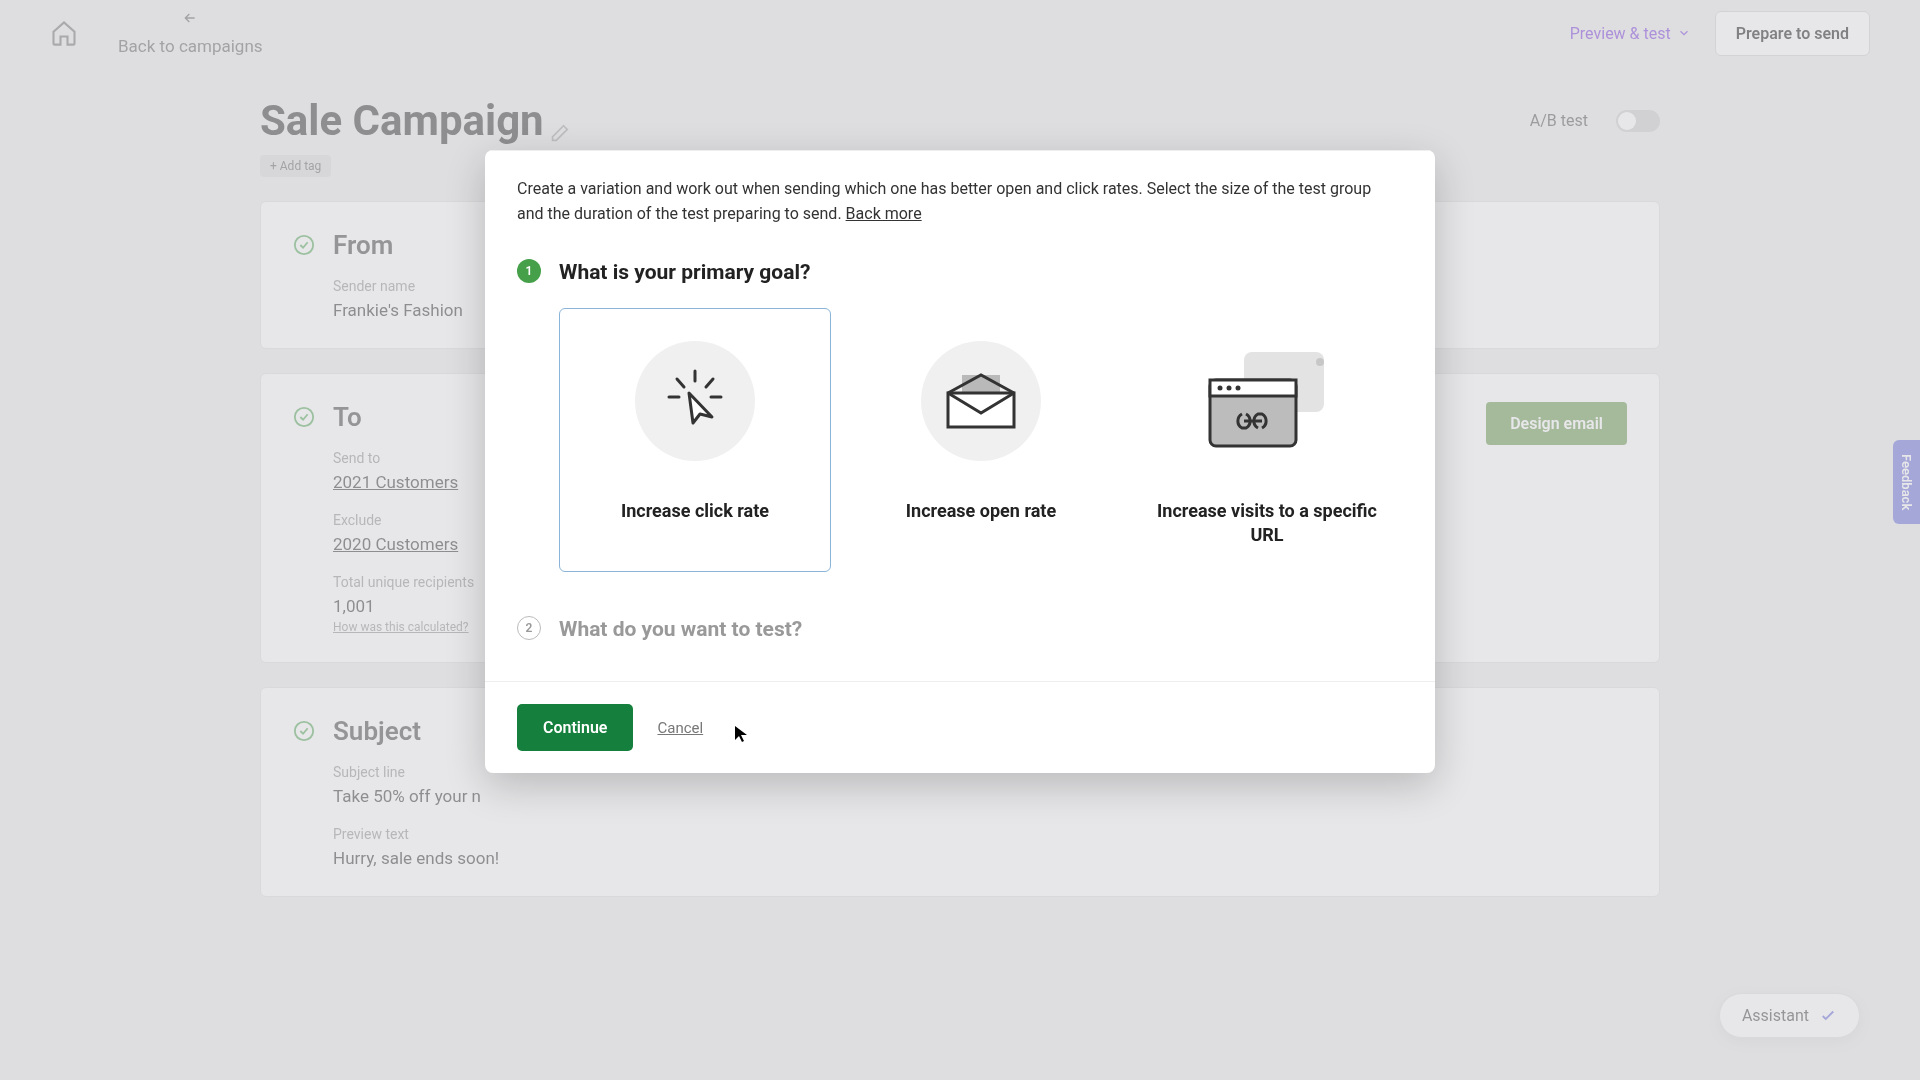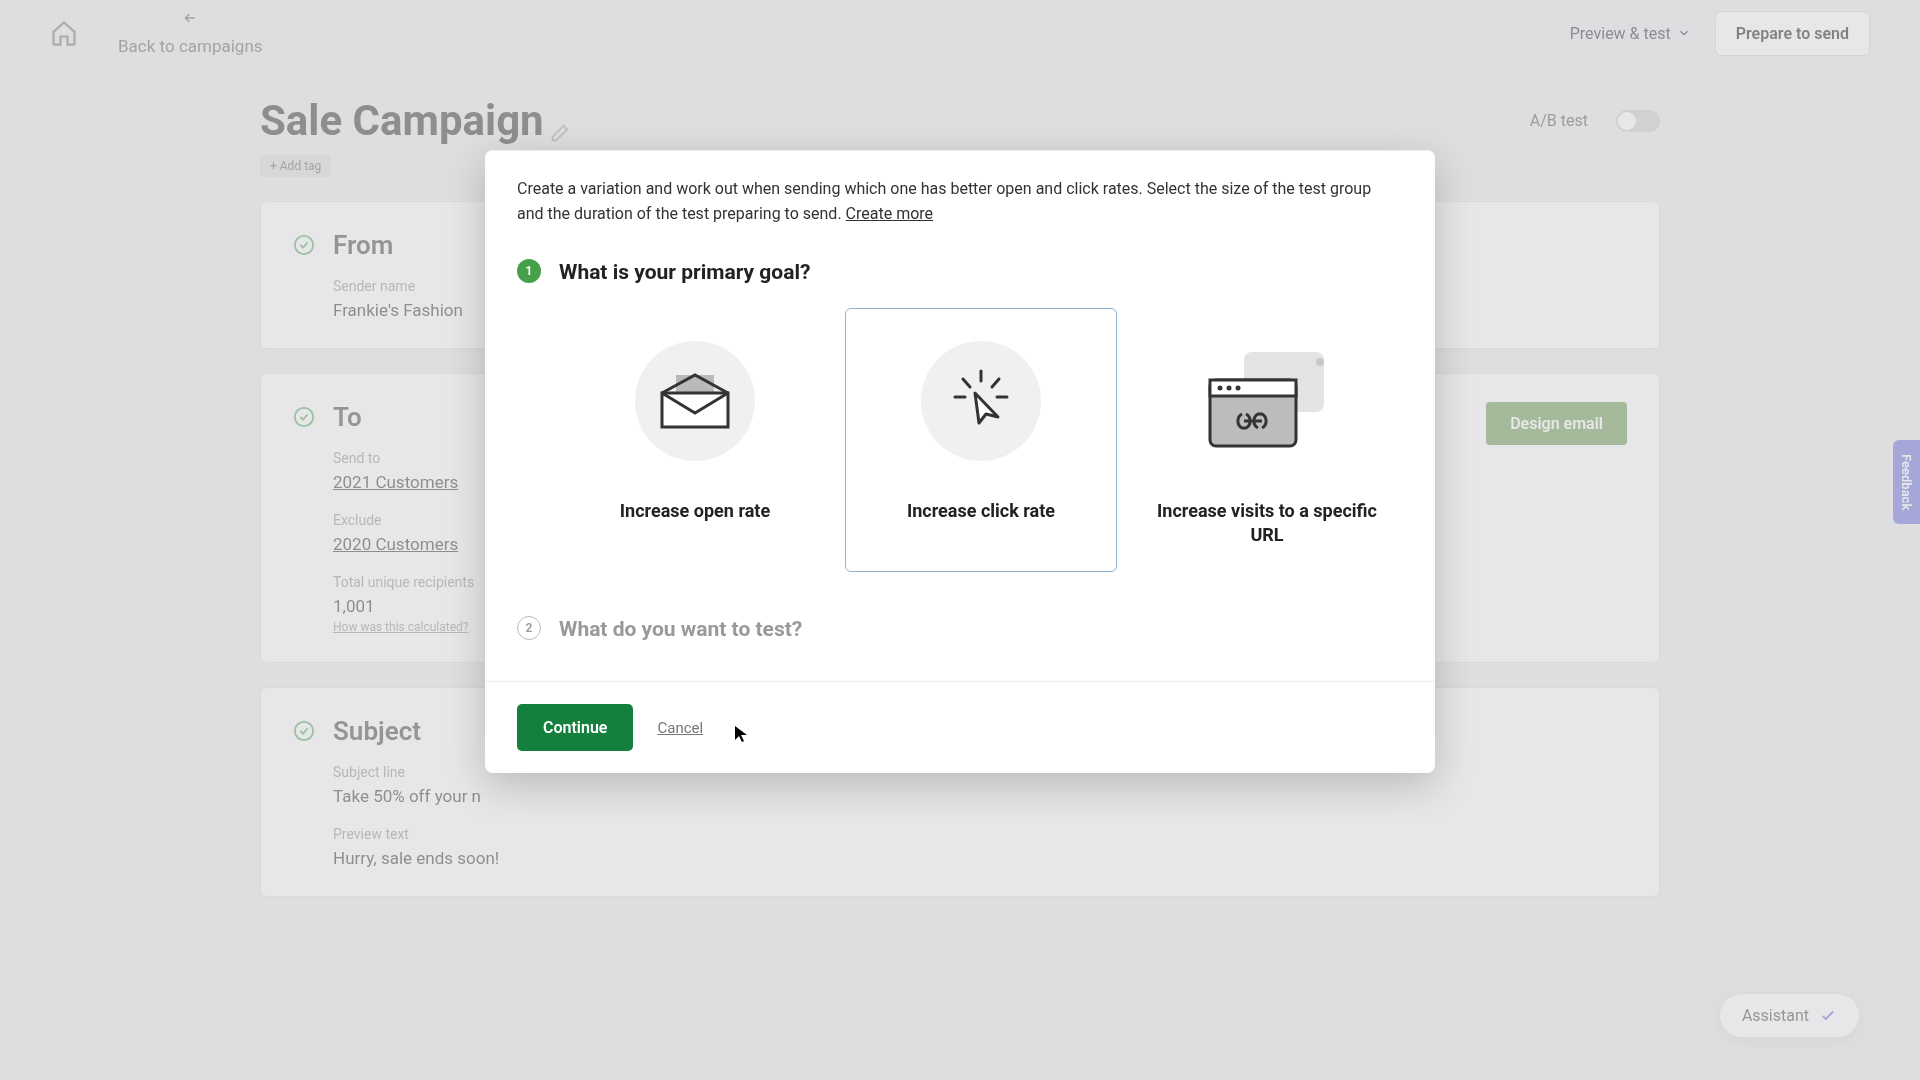--- a/index.html
+++ b/index.html
@@ -4,21 +4,21 @@
 <style>
   * { box-sizing: border-box; margin: 0; padding: 0; font-family: -apple-system, BlinkMacSystemFont, "Segoe UI", Roboto, sans-serif; }
   body { background: #e8e8e8; color: #333; font-size: 14px; width: 1920px; height: 1080px; overflow: hidden; position: relative; }
 
   
   .topbar { display: flex; align-items: center; height: 66px; padding: 0 50px; background: #e8e8e8; }
   .home-icon { width: 28px; height: 28px; color: #666; margin-right: 40px; }
   .back-link { display: flex; align-items: center; gap: 10px; color: #555; font-size: 17px; cursor: pointer; flex-direction: column; }
   .back-link svg { width: 16px; height: 16px; }
   .topbar-right { margin-left: auto; display: flex; align-items: center; gap: 24px; }
-  .preview-test { color: #0f172a; font-size: 16px; display: flex; align-items: center; gap: 6px; cursor: pointer; }
+  .preview-test { color: #6d28d9; font-size: 16px; display: flex; align-items: center; gap: 6px; cursor: pointer; }
   .prepare-btn { background: #fff; border: 1px solid #ccc; border-radius: 6px; padding: 12px 20px; font-size: 16px; font-weight: 600; cursor: pointer; }
 
   .page { padding: 30px 260px; }
   .title-row { display: flex; align-items: center; justify-content: space-between; }
   .title-left { display: flex; align-items: flex-end; gap: 4px; }
   .page-title { font-size: 42px; font-weight: 700; color: #222; }
   .pencil { width: 22px; height: 22px; color: #999; }
   .abtest-toggle { display: flex; align-items: center; gap: 28px; font-size: 16px; color: #444; }
   .toggle-pill { width: 44px; height: 22px; border-radius: 11px; background: #c7c7c7; position: relative; }
   .toggle-pill::after { content: ""; position: absolute; left: 2px; top: 2px; width: 18px; height: 18px; border-radius: 50%; background: #fff; }
@@ -183,60 +183,60 @@
     </svg>
 </div>
 
 <div class="overlay">
   <div class="modal">
 
     <div class="modal-divider"></div>
 
     <div class="modal-body">
       <p class="modal-desc">
-        <span>Create a variation and work out when sending which one has better open and click rates. Select the size of the test group and the duration of the test preparing to send. </span><span class="learn-more">Create more</span>
+        <span>Create a variation and work out when sending which one has better open and click rates. Select the size of the test group and the duration of the test preparing to send. </span><span class="learn-more">Back more</span>
       </p>
 
       <div class="step">
         <div class="step-num active">1</div>
         <div class="step-title">What is your primary goal?</div>
       </div>
 
       <div class="goal-row">
-
-        <div class="goal-card">
-          <div class="goal-icon-wrap">
-            <div class="goal-icon-bg">
-              <svg width="78" height="60" viewBox="0 0 78 60" fill="none">
-                <rect x="20" y="4" width="38" height="26" fill="#b9b9b9"></rect>
-                <path d="M6 22h66v34H6z" fill="#fff" stroke="#333" stroke-width="3"></path>
-                <path d="M6 22l33 20 33-20" fill="none" stroke="#333" stroke-width="3"></path>
-                <path d="M6 22l33-18 33 18" fill="none" stroke="#333" stroke-width="3"></path>
-              </svg>
-            </div>
-          </div>
-          <div class="goal-label">Increase open rate</div>
-        </div>
 
         <div class="goal-card selected">
           <div class="goal-icon-wrap">
             <div class="goal-icon-bg">
               <svg width="72" height="72" viewBox="0 0 72 72" fill="none">
                 <g stroke="#333" stroke-width="3" stroke-linecap="round">
                   <line x1="36" y1="6" x2="36" y2="16"></line>
                   <line x1="18" y1="14" x2="25" y2="22"></line>
                   <line x1="54" y1="14" x2="47" y2="22"></line>
                   <line x1="10" y1="32" x2="20" y2="32"></line>
                   <line x1="62" y1="32" x2="52" y2="32"></line>
                 </g>
                 <path d="M30 28l4 30 7-9 12 3-23-24z" fill="#fff" stroke="#333" stroke-width="3" stroke-linejoin="round"></path>
               </svg>
             </div>
           </div>
           <div class="goal-label">Increase click rate</div>
+        </div>
+
+        <div class="goal-card">
+          <div class="goal-icon-wrap">
+            <div class="goal-icon-bg">
+              <svg width="78" height="60" viewBox="0 0 78 60" fill="none">
+                <rect x="20" y="4" width="38" height="26" fill="#b9b9b9"></rect>
+                <path d="M6 22h66v34H6z" fill="#fff" stroke="#333" stroke-width="3"></path>
+                <path d="M6 22l33 20 33-20" fill="none" stroke="#333" stroke-width="3"></path>
+                <path d="M6 22l33-18 33 18" fill="none" stroke="#333" stroke-width="3"></path>
+              </svg>
+            </div>
+          </div>
+          <div class="goal-label">Increase open rate</div>
         </div>
 
         <div class="goal-card">
           <div class="goal-icon-wrap">
             <div style="position:relative; width:130px; height:110px;">
               <svg width="130" height="110" viewBox="0 0 130 110">
                 <rect x="42" y="6" width="80" height="60" rx="8" fill="#e3e3e3"></rect>
                 <circle cx="118" cy="16" r="4" fill="#c7c7c7"></circle>
                 <rect x="8" y="34" width="86" height="66" rx="6" fill="#bcbcbc" stroke="#333" stroke-width="3"></rect>
                 <rect x="8" y="34" width="86" height="16" fill="#fff" stroke="#333" stroke-width="3"></rect>

